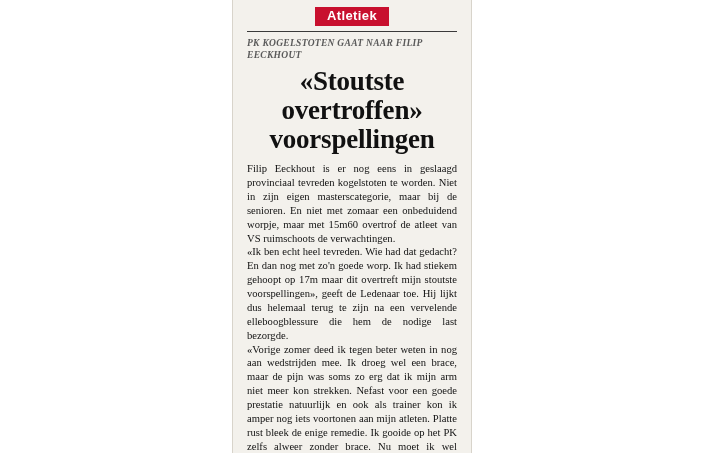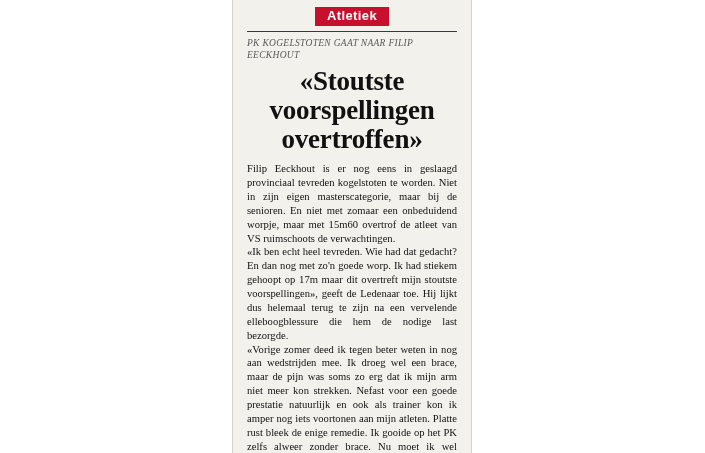--- a/index.html
+++ b/index.html
@@ -47,21 +47,21 @@
     line-height: 1.05;
   }
   .rule {
     height: 1px;
     background: #3a3a3a;
     margin: 5px 0 6px 0;
   }
   .kicker {
     font-family: "Liberation Serif", serif;
     font-style: italic;
-    font-weight: normal;
+    font-weight: bold;
     font-size: 9.5px;
     color: #5a5a5a;
     letter-spacing: 0.3px;
     line-height: 1.25;
     text-transform: uppercase;
     margin: 0 0 6px 0;
   }
   .headline {
     font-family: "Liberation Serif", serif;
     font-weight: bold;
@@ -109,22 +109,22 @@
     <div class="section-head">
       <span class="section-badge">Atletiek</span>
     </div>
 
     <div class="rule"></div>
 
     <div class="kicker">PK KOGELSTOTEN GAAT NAAR FILIP EECKHOUT</div>
 
     <h1 class="headline">
       <span>«Stoutste</span>
+      <span>overtroffen»</span>
       <span>voorspellingen</span>
-      <span>overtroffen»</span>
     </h1>
 
     <div class="body-text">
       <p>Filip Eeckhout is er nog eens in geslaagd provinciaal tevreden kogelstoten te worden. Niet in zijn eigen masterscategorie, maar bij de senioren. En niet met zomaar een onbeduidend worpje, maar met 15m60 overtrof de atleet van VS ruimschoots de verwachtingen.</p>
       <p>«Ik ben echt heel tevreden. Wie had dat gedacht? En dan nog met zo'n goede worp. Ik had stiekem gehoopt op 17m maar dit overtreft mijn stoutste voorspellingen», geeft de Ledenaar toe. Hij lijkt dus helemaal terug te zijn na een vervelende elleboogblessure die hem de nodige last bezorgde.</p>
       <p><span>«Vorige zomer deed ik tegen beter weten in nog aan wedstrijden mee. Ik droeg wel een brace, maar de pijn was soms zo erg dat ik mijn arm niet meer kon strekken. Nefast voor een goede prestatie natuurlijk en ook als trainer kon ik amper nog iets voortonen aan mijn atleten. Platte rust bleek de enige remedie. Ik gooide op het PK zelfs alweer zonder brace. Nu moet ik wel meedoen aan het VK. Ik ben immers voorlopige ranglijstaanvoerder en als ik nog eens zo'n prestatie uit de armen schud dan zit er misschien weer een medaille in.»</span> </p>
     </div>
 
   </div>
 </div>

